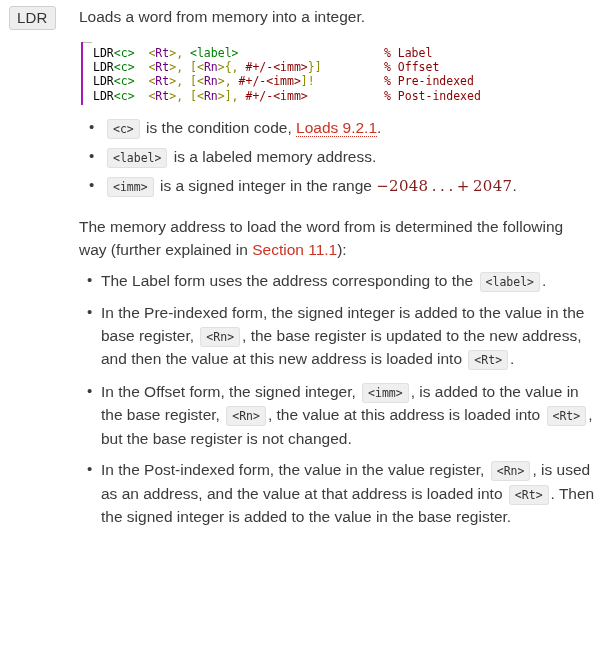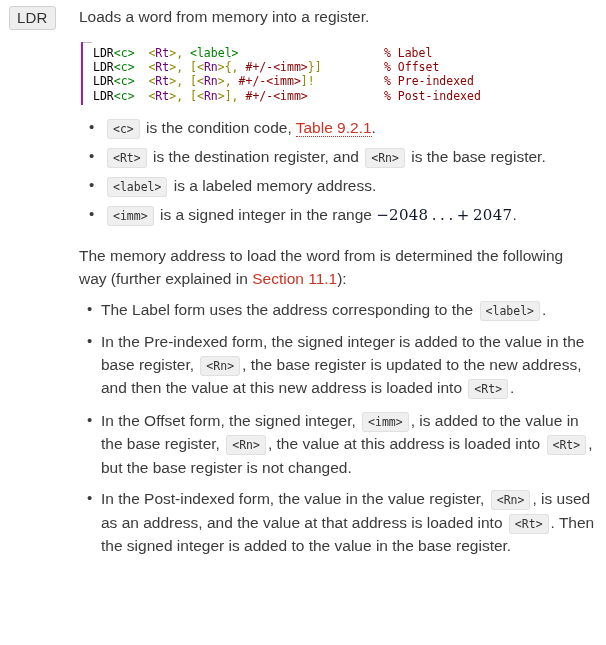--- a/index.html
+++ b/index.html
@@ -138,58 +138,55 @@
     text-decoration: none;
   }
   a.xref.dotted {
     border-bottom: 1px dotted #cc3322;
   }
 
   
   .math {
     font-family: "DejaVu Serif", "Liberation Serif", serif;
     font-size: 15px;
-    color: #0f172a;
+    color: #7f1d1d;
     letter-spacing: 0.3px;
   }
 
   .mid-para {
     margin: 16px 16px 0 0;
     font-size: 15.5px;
     line-height: 23px;
     color: #3b3b3b;
   }
 </style>
 </head>
 <body>
 
 <div class="page">
 
   <div class="mnemonic-badge">LDR</div>
 
   <div class="content">
 
-    <p class="lead-para">Loads a word from memory into a register.</p>
+    <p class="lead-para">Loads a word from memory into a integer.</p>
 
     <div class="code-block" id="code-block">
         <div class="code-line"><span class="tok-mn">LDR</span><span class="tok-grn">&lt;c&gt;</span><span class="tok-pln">  </span><span class="tok-olv">&lt;</span><span class="tok-pur">Rt</span><span class="tok-olv">&gt;</span><span class="tok-olv">, </span><span class="tok-grn">&lt;label&gt;</span><span class="tok-pln">                     </span><span class="tok-cmt">% Label</span></div>
         <div class="code-line"><span class="tok-mn">LDR</span><span class="tok-grn">&lt;c&gt;</span><span class="tok-pln">  </span><span class="tok-olv">&lt;</span><span class="tok-pur">Rt</span><span class="tok-olv">&gt;</span><span class="tok-olv">, [</span><span class="tok-olv">&lt;</span><span class="tok-pur">Rn</span><span class="tok-olv">&gt;</span><span class="tok-olv">{, </span><span class="tok-red">#+/-&lt;imm&gt;</span><span class="tok-olv">}]</span><span class="tok-pln">         </span><span class="tok-cmt">% Offset</span></div>
         <div class="code-line"><span class="tok-mn">LDR</span><span class="tok-grn">&lt;c&gt;</span><span class="tok-pln">  </span><span class="tok-olv">&lt;</span><span class="tok-pur">Rt</span><span class="tok-olv">&gt;</span><span class="tok-olv">, [</span><span class="tok-olv">&lt;</span><span class="tok-pur">Rn</span><span class="tok-olv">&gt;</span><span class="tok-olv">, </span><span class="tok-red">#+/-&lt;imm&gt;</span><span class="tok-olv">]!</span><span class="tok-pln">          </span><span class="tok-cmt">% Pre-indexed</span></div>
         <div class="code-line"><span class="tok-mn">LDR</span><span class="tok-grn">&lt;c&gt;</span><span class="tok-pln">  </span><span class="tok-olv">&lt;</span><span class="tok-pur">Rt</span><span class="tok-olv">&gt;</span><span class="tok-olv">, [</span><span class="tok-olv">&lt;</span><span class="tok-pur">Rn</span><span class="tok-olv">&gt;</span><span class="tok-olv">], </span><span class="tok-red">#+/-&lt;imm&gt;</span><span class="tok-pln">           </span><span class="tok-cmt">% Post-indexed</span></div>
       </div>
 
     <ul class="bullets tight">
 
       <li>
-        <code class="chip">&lt;c&gt;</code><span> is the condition code, </span><a class="xref dotted" href="#">Table 9.2.1</a><span>.</span>
-      </li>
-
-      <li>
-        <code class="chip">&lt;Rt&gt;</code><span> is the destination register, and </span><code class="chip">&lt;Rn&gt;</code><span> is the base register.</span>
-      </li>
+        <code class="chip">&lt;c&gt;</code><span> is the condition code, </span><a class="xref dotted" href="#">Loads 9.2.1</a><span>.</span>
+      </li>
+
 
       <li>
         <code class="chip">&lt;label&gt;</code><span> is a labeled memory address.</span>
       </li>
 
       <li>
         <code class="chip">&lt;imm&gt;</code><span> is a signed integer in the range </span><span class="math">−2048 . . . + 2047</span><span>.</span>
       </li>
 
     </ul>

